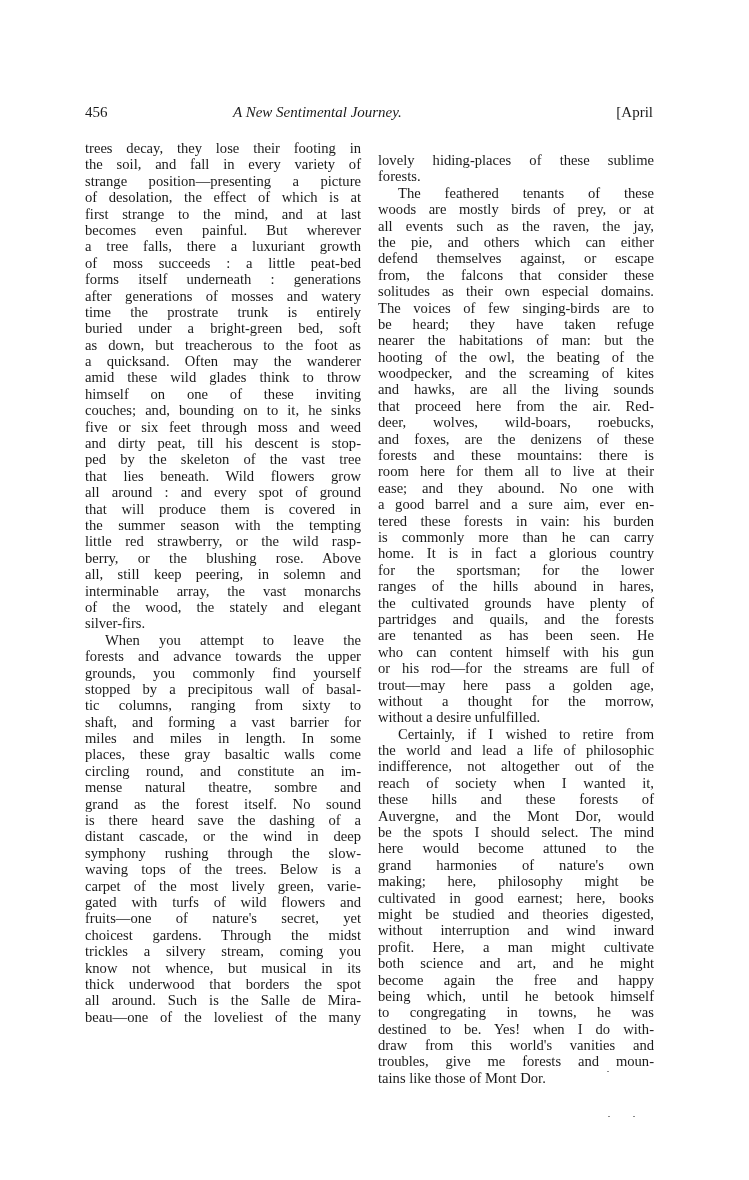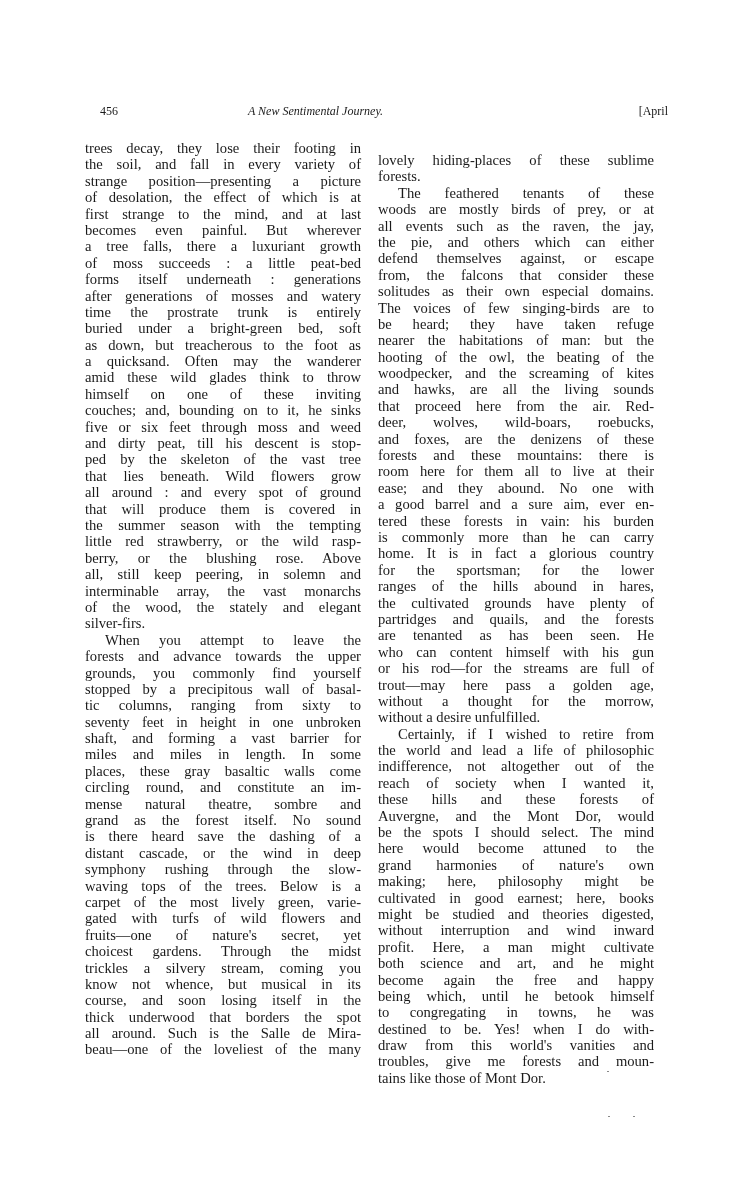--- a/index.html
+++ b/index.html
@@ -1,19 +1,19 @@
 <!DOCTYPE html>
 <html><head>
 <meta charset="utf-8">
 <style>
   html, body { margin: 0; padding: 0; background: #ffffff; }
   body { width: 749px; height: 1180px; position: relative; overflow: hidden;
          font-family: "Liberation Serif", "DejaVu Serif", serif; color: #1a1a1a; }
   .header { position: absolute; top: 104px; left: 85px; width: 568px; height: 20px;
-            font-size: 12px; margin-left: 15px; }
+            font-size: 15px; }
   .page-num { position: absolute; left: 0; top: 0; font-weight: normal; }
   .running-title { position: absolute; left: 148px; top: 0; font-style: italic; text-align: center; }
   .month { position: absolute; right: 0; top: 0; }
   .col { position: absolute; top: 140px; width: 276px; font-size: 14.6px; line-height: 16.4px; }
   .col.left { left: 85px; }
   .col.right { left: 378px; margin-top: 12px; }
   .line { display: block; white-space: nowrap; text-align: justify; text-align-last: justify;
           height: 16.4px; overflow: visible; }
   .line.last { text-align-last: left; }
   .line.indent { padding-left: 20px; }
@@ -57,38 +57,36 @@
     <span class="line">berry, or the blushing rose.  Above</span>
     <span class="line">all, still keep peering, in solemn and</span>
     <span class="line">interminable array, the vast monarchs</span>
     <span class="line">of the wood, the stately and elegant</span>
     <span class="line last">silver-firs.</span>
     <span class="line indent">When you attempt to leave the</span>
     <span class="line">forests and advance towards the upper</span>
     <span class="line">grounds, you commonly find yourself</span>
     <span class="line">stopped by a precipitous wall of basal-</span>
     <span class="line">tic columns, ranging from sixty to</span>
-    <span class="line">seventy feet in height in one unbroken</span>
     <span class="line">shaft, and forming a vast barrier for</span>
     <span class="line">miles and miles in length.  In some</span>
     <span class="line">places, these gray basaltic walls come</span>
     <span class="line">circling round, and constitute an im-</span>
     <span class="line">mense natural theatre, sombre and</span>
     <span class="line">grand as the forest itself.  No sound</span>
     <span class="line">is there heard save the dashing of a</span>
     <span class="line">distant cascade, or the wind in deep</span>
     <span class="line">symphony rushing through the slow-</span>
     <span class="line">waving tops of the trees.  Below is a</span>
     <span class="line">carpet of the most lively green, varie-</span>
     <span class="line">gated with turfs of wild flowers and</span>
     <span class="line">fruits—one of nature's secret, yet</span>
     <span class="line">choicest gardens.  Through the midst</span>
     <span class="line">trickles a silvery stream, coming you</span>
     <span class="line">know not whence, but musical in its</span>
-    <span class="line">course, and soon losing itself in the</span>
     <span class="line">thick underwood that borders the spot</span>
     <span class="line">all around.  Such is the Salle de Mira-</span>
     <span class="line">beau—one of the loveliest of the many</span>
   </div>
 <div class="col right" id="col-right">
     <span class="line">lovely hiding-places of these sublime</span>
     <span class="line last">forests.</span>
     <span class="line indent">The feathered tenants of these</span>
     <span class="line">woods are mostly birds of prey, or at</span>
     <span class="line">all events such as the raven, the jay,</span>

